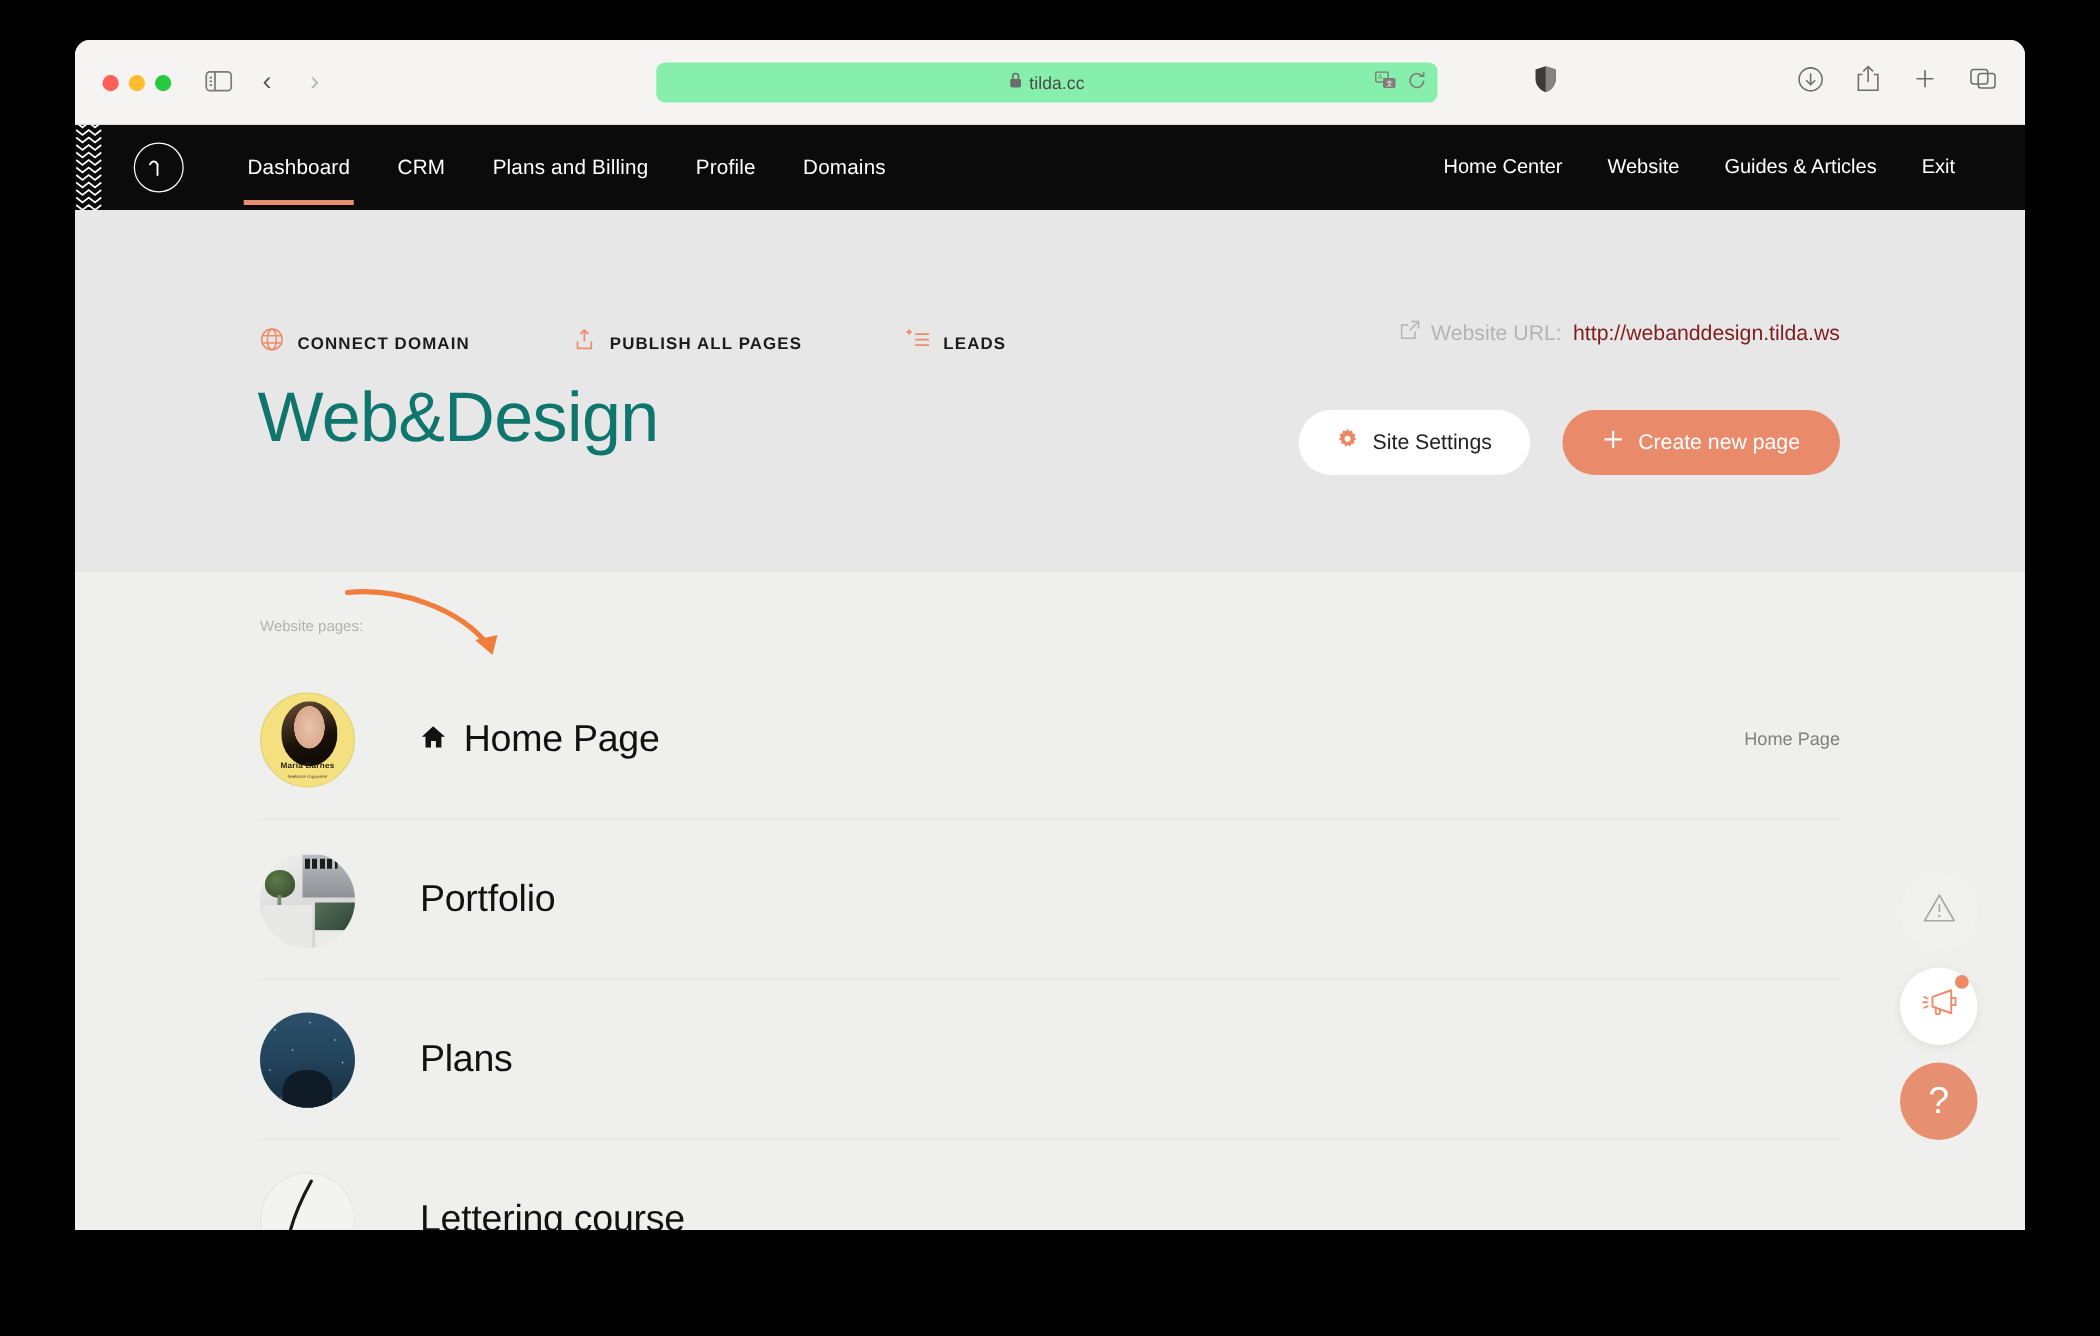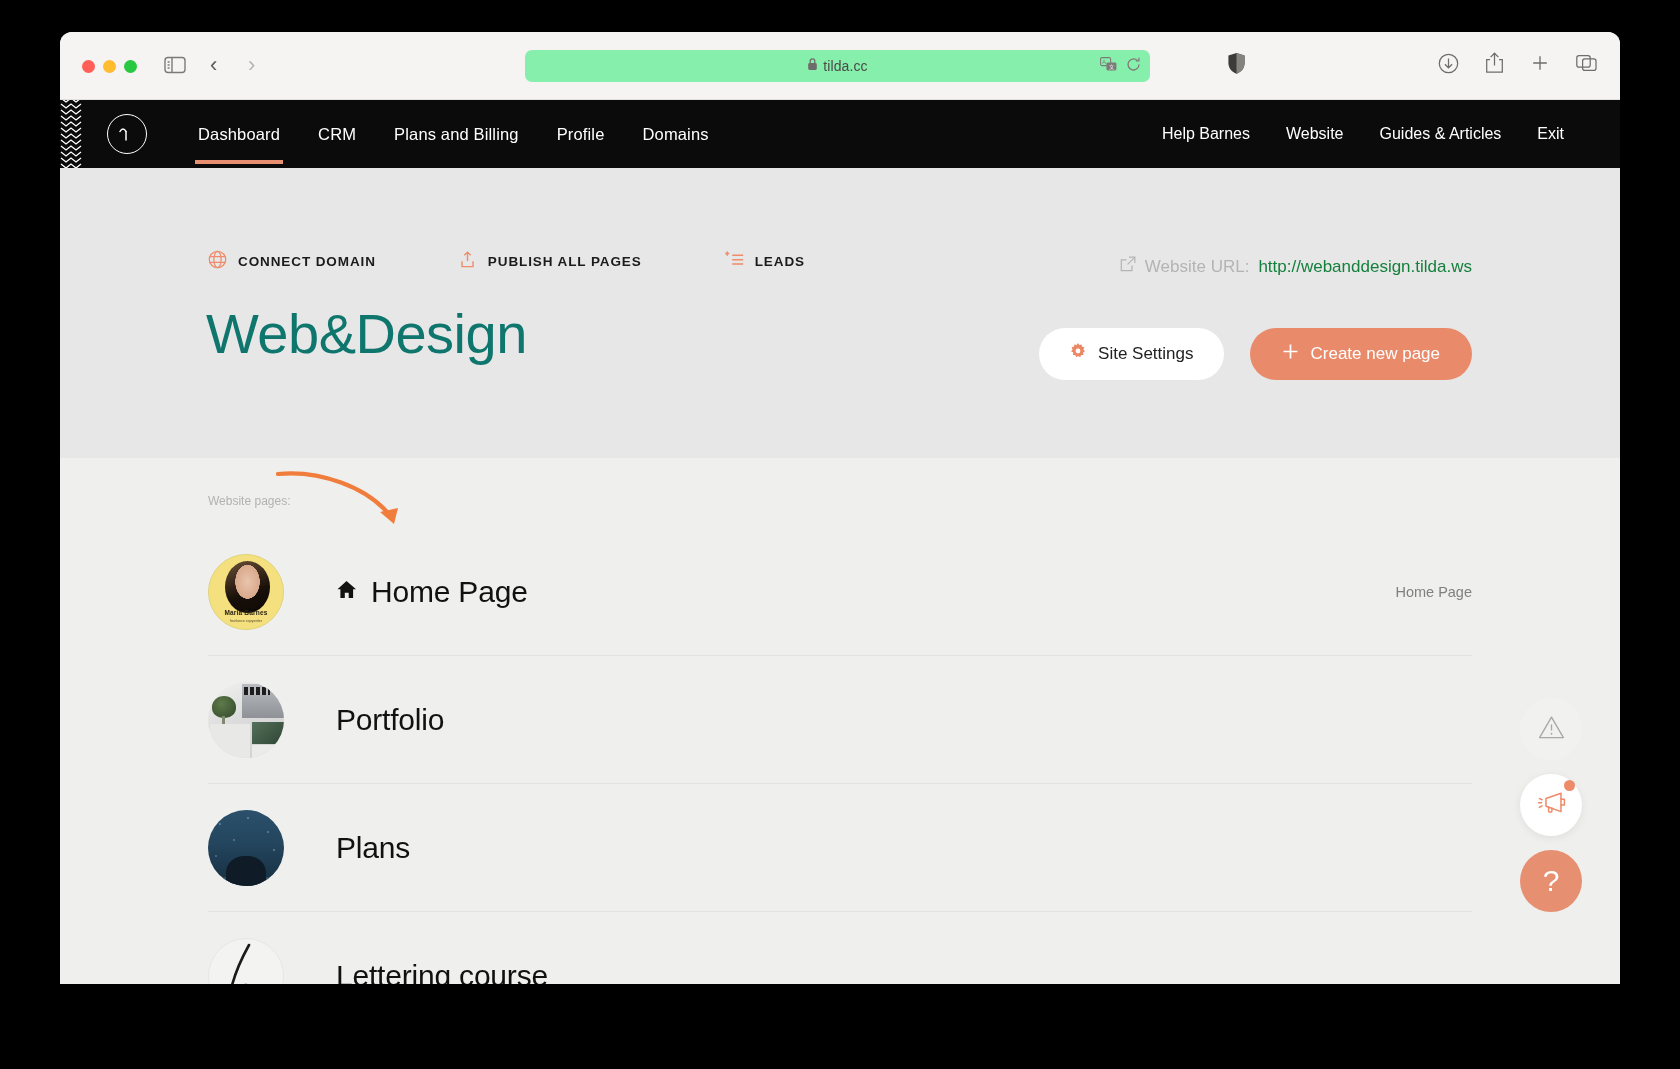--- a/index.html
+++ b/index.html
@@ -79,38 +79,38 @@
   }
   #nav-right { margin-left: auto; margin-right: 38px; display: flex; align-items: center; }
   .nav-right-item { color: #fff; font-size: 16px; padding: 0 18px; cursor: pointer; white-space: nowrap; }
 
   
   #hero {
     background: #e7e7e7;
     height: 290px;
     position: relative;
   }
-  #actions { position: absolute; left: 148px; top: 82px; display: flex; align-items: center; }
+  #actions { position: absolute; left: 148px; top: 94px; display: flex; align-items: center; }
   .action {
     display: flex; align-items: center; gap: 11px;
     margin-right: 82px; cursor: pointer;
   }
   .action-label {
     font-size: 13.5px; font-weight: 700; letter-spacing: .9px;
     color: #1b1b1b;
   }
   .coral-ico { color: #ee8c6b; display: block; }
 
   #weburl {
     position: absolute; right: 148px; top: 88px;
     display: flex; align-items: center; gap: 9px;
     font-size: 17px;
   }
   #weburl .muted { color: #b4b4b4; }
-  #weburl .strong { color: #15803d; }
+  #weburl .strong { color: #7f1d1d; }
 
   #site-title {
     position: absolute; left: 146px; top: 138px;
     font-size: 56px; font-weight: 200; color: #0f766e;
     letter-spacing: -0.5px; line-height: 1;
   }
 
   #hero-buttons { position: absolute; right: 148px; top: 160px; display: flex; gap: 26px; align-items: flex-start; }
   #btn-site-settings {
     background: #fff; border: none; border-radius: 30px;
@@ -344,21 +344,21 @@
 
     <div id="nav-left">
       <div class="nav-item active">Dashboard</div>
       <div class="nav-item">CRM</div>
       <div class="nav-item">Plans and Billing</div>
       <div class="nav-item">Profile</div>
       <div class="nav-item">Domains</div>
     </div>
 
     <div id="nav-right">
-      <div class="nav-right-item">Help Barnes</div>
+      <div class="nav-right-item">Home Center</div>
       <div class="nav-right-item">Website</div>
       <div class="nav-right-item">Guides &amp; Articles</div>
       <div class="nav-right-item">Exit</div>
     </div>
   </div>
 
   <div id="hero">
 
     <div id="actions">
       <div class="action">

